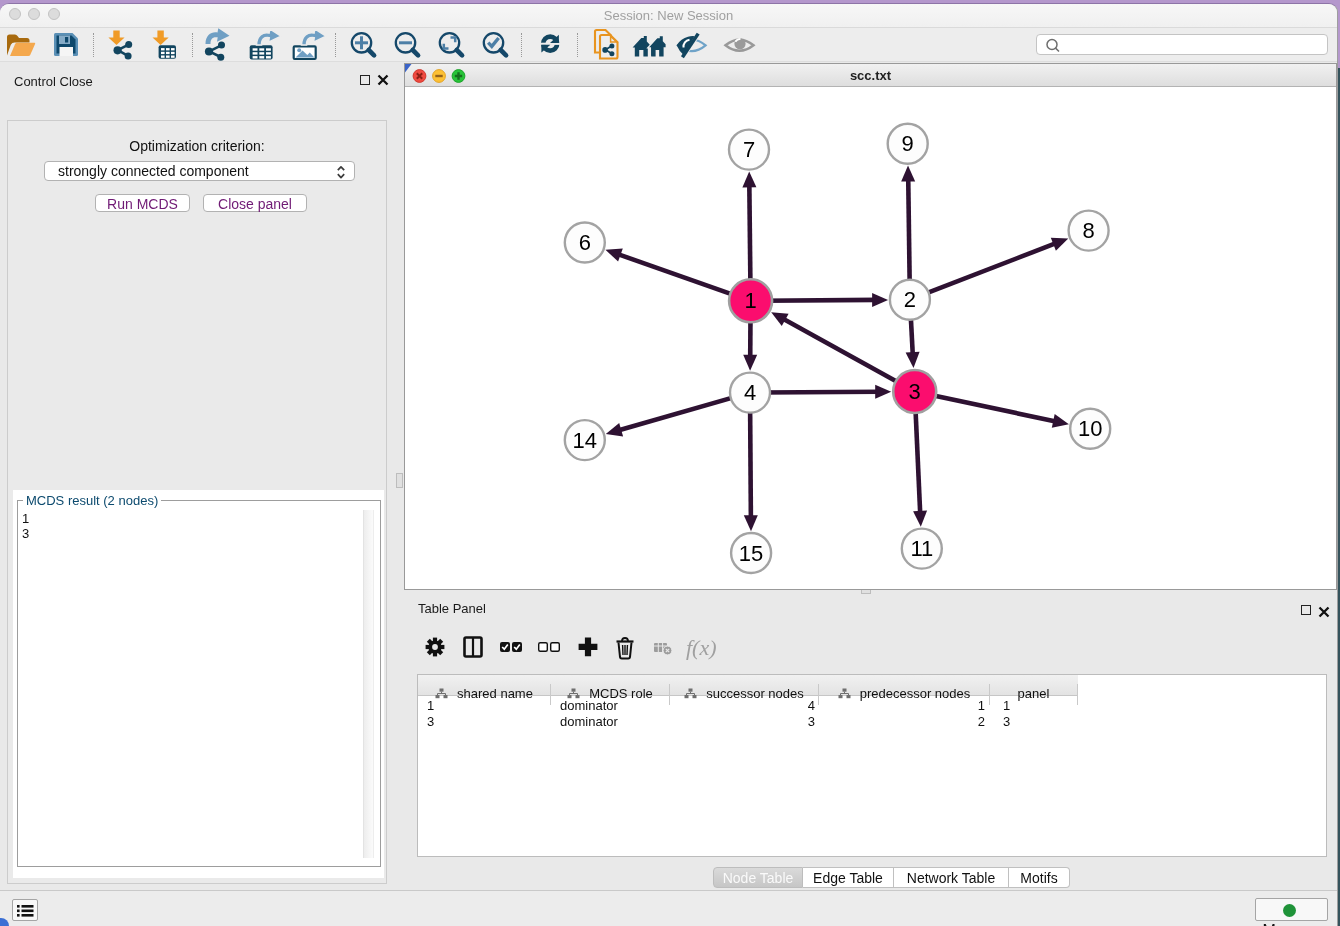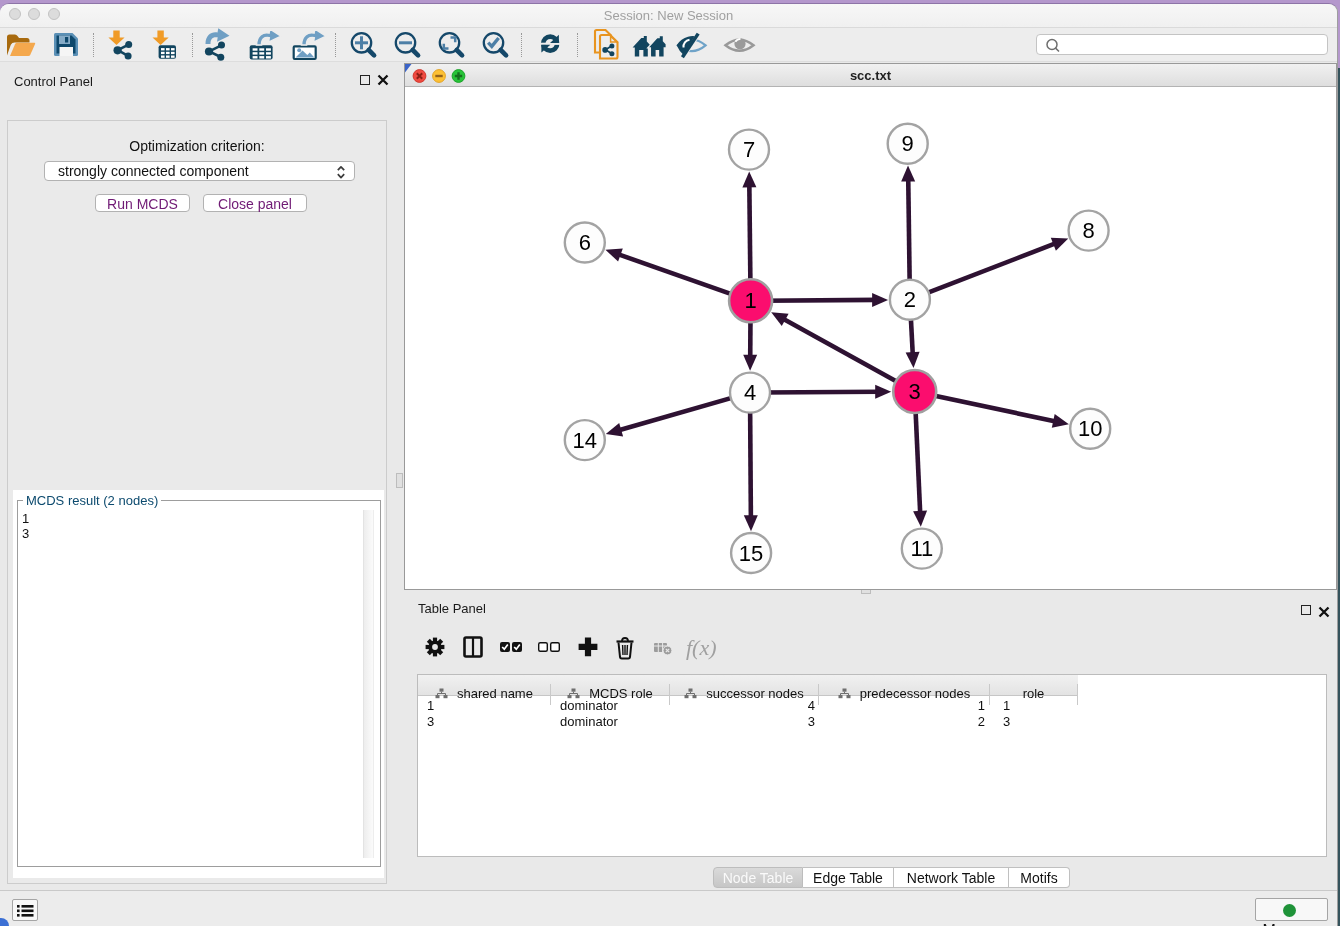--- a/index.html
+++ b/index.html
@@ -180,21 +180,21 @@
     <div class="sep" style="left:521px;"></div>
     <div class="sep" style="left:577px;"></div>
     <div id="search">
         <svg width="24" height="21" style="position:absolute;left:4px;top:0;">
           <circle cx="11" cy="9.5" r="5" fill="none" stroke="#6e6e6e" stroke-width="1.5"></circle>
           <line x1="14.6" y1="13.1" x2="18" y2="16.5" stroke="#6e6e6e" stroke-width="1.5"></line>
         </svg>
       </div>
   </div>
   <div id="cpanel">
-    <div class="ptitle" style="left:14px; top:12px;">Control Panel</div>
+    <div class="ptitle" style="left:14px; top:12px;">Control Close</div>
     <div class="floaticon" style="left:360px; top:13px;"></div>
     <div style="position:absolute; left:377px; top:10px;"><svg width="12" height="12">
           <path d="M1.5,1.5 L10.5,10.5 M10.5,1.5 L1.5,10.5" stroke="#111" stroke-width="2.3"></path>
         </svg></div>
     <div id="cpborder"></div>
     <div id="dropdown">strongly connected component<svg width="12" height="15" style="position:absolute; right:7px; top:3px;">
           <path d="M2.8,5.2 L6,1.8 L9.2,5.2 M2.8,9.2 L6,12.6 L9.2,9.2" fill="none" stroke="#3c3c3c" stroke-width="1.7" stroke-linejoin="round"></path>
         </svg></div>
     <div id="optlabel">Optimization criterion:</div>
     <div class="btn" style="left:95px; top:132px; width:95px;">Run MCDS</div>
@@ -348,21 +348,21 @@
               <path d="M6.5,3.7 V5.5 M2.5,7 V5.5 H10.5 V7" fill="none" stroke="#6f6f6f" stroke-width="1"></path>
             </svg>successor nodes</div>
         <div class="hcol" style="left:401px; width:171px;"><svg width="13" height="11" style="vertical-align:-1px; margin-right:9px;">
               <g fill="#6f6f6f">
                 <rect x="4.5" y="0.5" width="4" height="3.2"></rect>
                 <rect x="0.5" y="7" width="4" height="3.2"></rect>
                 <rect x="8.5" y="7" width="4" height="3.2"></rect>
               </g>
               <path d="M6.5,3.7 V5.5 M2.5,7 V5.5 H10.5 V7" fill="none" stroke="#6f6f6f" stroke-width="1"></path>
             </svg>predecessor nodes</div>
-        <div class="hcol" style="left:572px; width:88px; border-right:1px solid #c9c9c9;">role</div>
+        <div class="hcol" style="left:572px; width:88px; border-right:1px solid #c9c9c9;">panel</div>
       </div>
       <div class="cell" style="left:9px; top:23px;">1</div>
       <div class="cell" style="left:142px; top:23px;">dominator</div>
       <div class="cell" style="left:340px; top:23px; width:57px; text-align:right;">4</div>
       <div class="cell" style="left:510px; top:23px; width:57px; text-align:right;">1</div>
       <div class="cell" style="left:585px; top:23px;">1</div>
       <div class="cell" style="left:9px; top:39px;">3</div>
       <div class="cell" style="left:142px; top:39px;">dominator</div>
       <div class="cell" style="left:340px; top:39px; width:57px; text-align:right;">3</div>
       <div class="cell" style="left:510px; top:39px; width:57px; text-align:right;">2</div>

